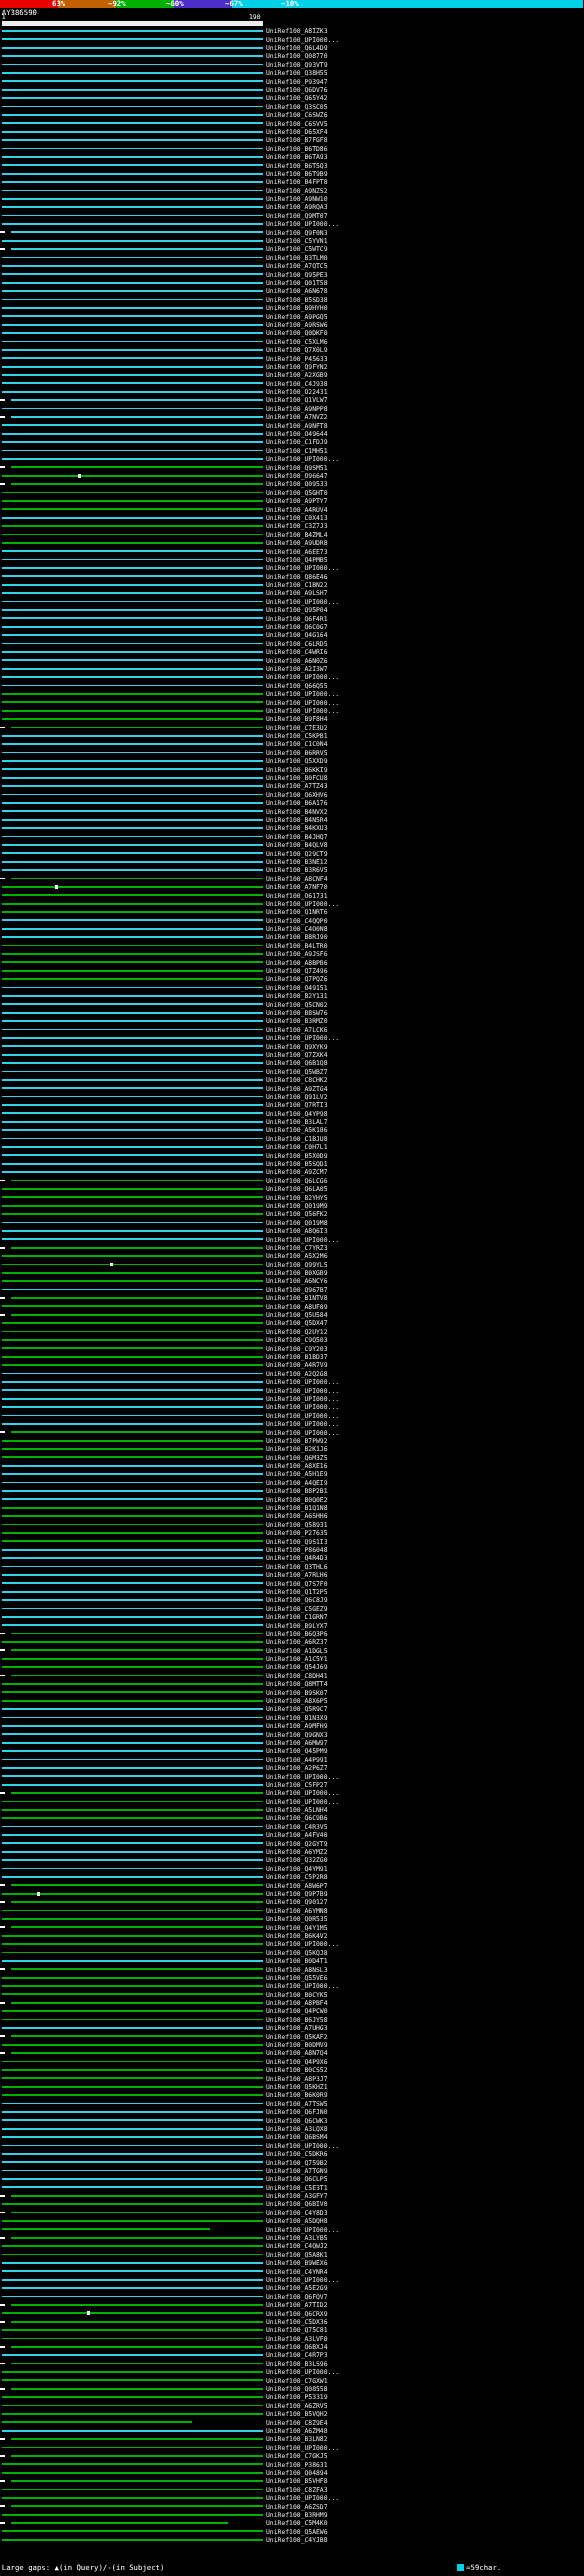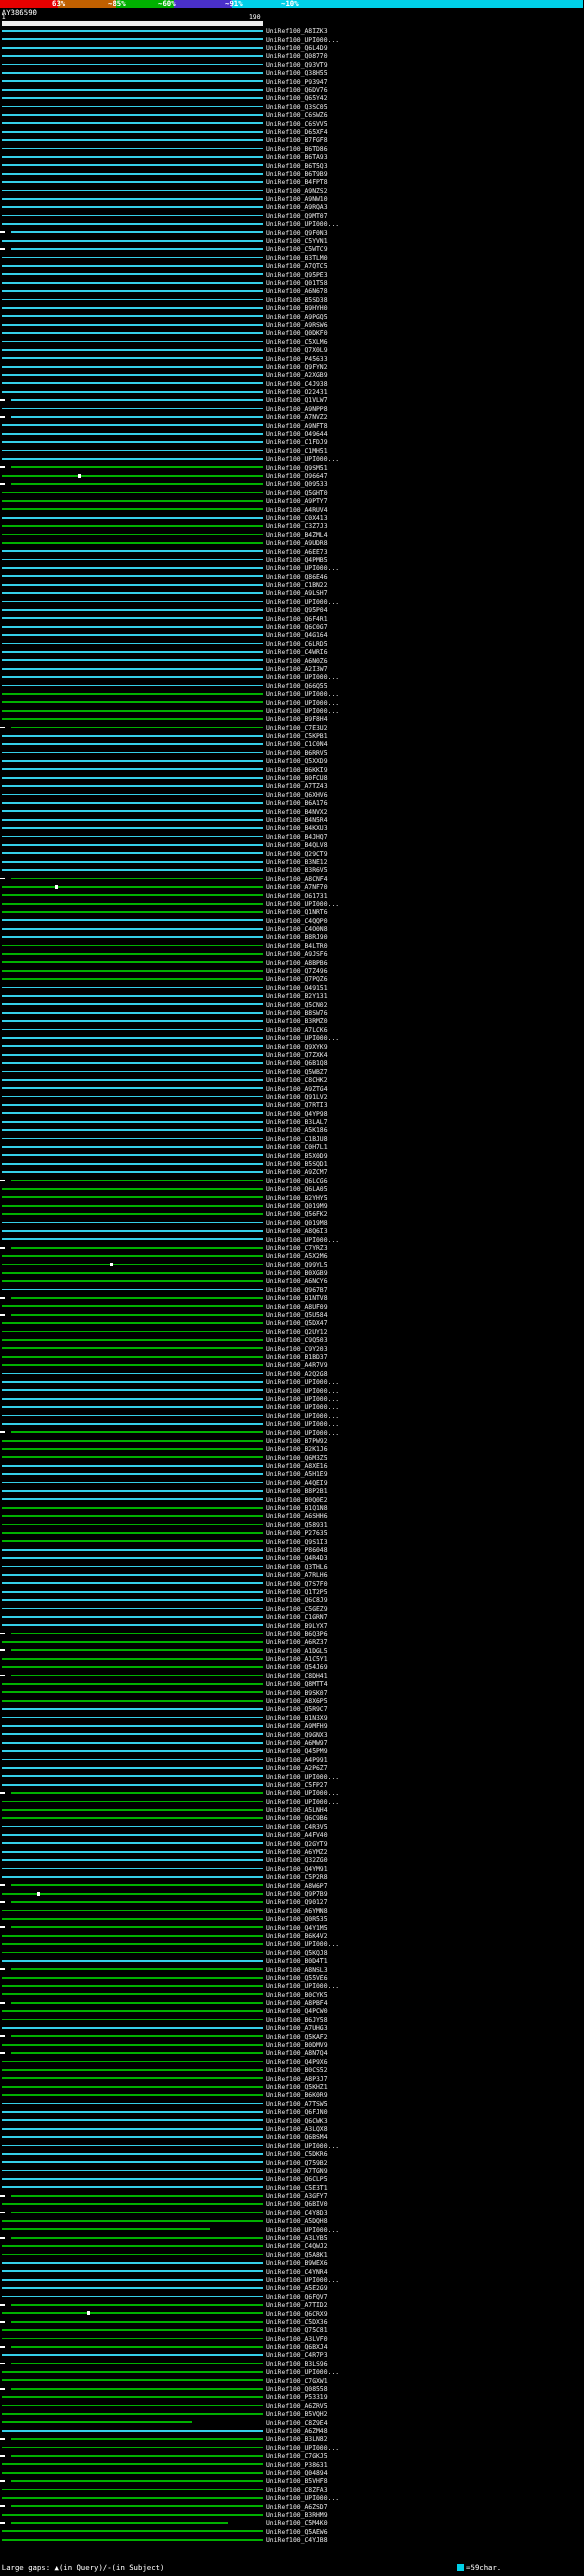--- a/index.html
+++ b/index.html
@@ -38,23 +38,23 @@
 
   <div class="key">
     <div class="segs">
       <div class="seg s0" style="background: rgb(230, 0, 0);"></div>
       <div class="seg s1" style="background: rgb(192, 96, 0);"></div>
       <div class="seg s2" style="background: rgb(0, 176, 0);"></div>
       <div class="seg s3" style="background: rgb(74, 48, 200);"></div>
       <div class="seg s4" style="background: rgb(0, 208, 232);"></div>
     </div>
     <span class="klabel" style="left:52px">63%</span>
-    <span class="klabel" style="left:108px">~85%</span>
-    <span class="klabel" style="left:158px">~60%</span>
-    <span class="klabel" style="left:225px">~91%</span>
+    <span class="klabel" style="left:108px">~92%</span>
+    <span class="klabel" style="left:166px">~60%</span>
+    <span class="klabel" style="left:225px">~67%</span>
     <span class="klabel" style="left:281px">~10%</span>
   </div>
 
   <div class="qname">AY386590</div>
   <span class="qstart">1</span>
   <span class="qend">190</span>
   <div class="qbar"></div>
 
   <div id="rows" class="rows">
       <div class="row">

